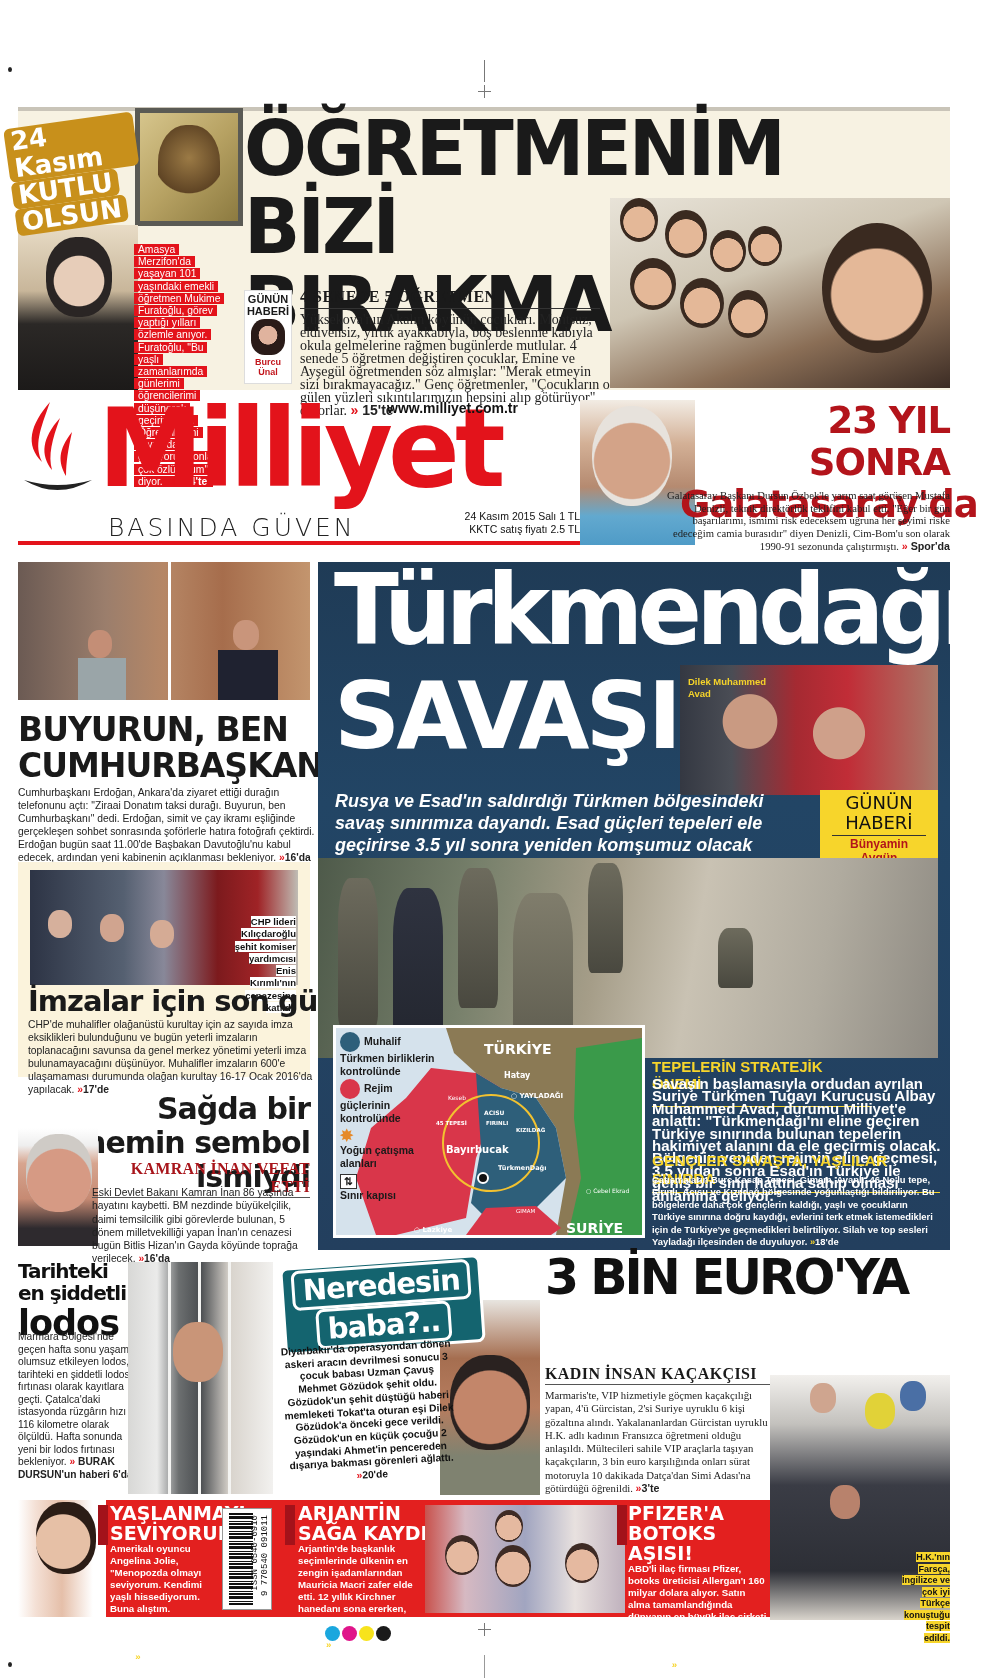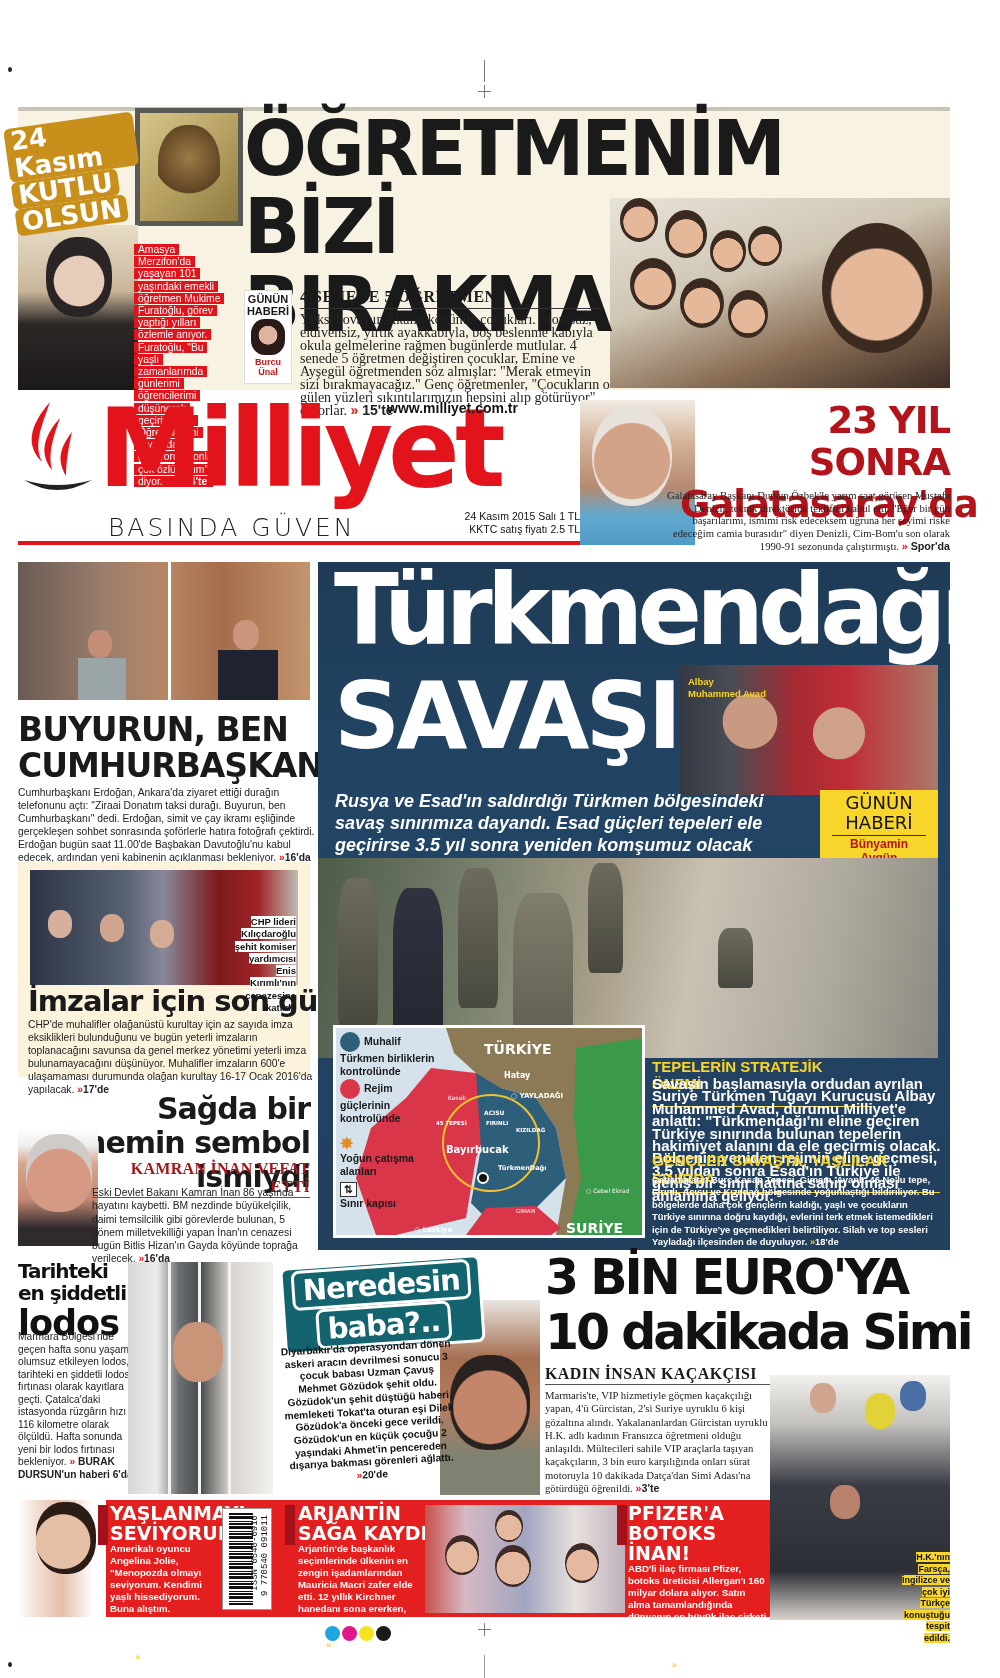--- a/index.html
+++ b/index.html
@@ -205,21 +205,21 @@
     <div class="h"></div>
   </div>
 <div class="abs serif" id="inanSub">KAMRAN İNAN VEFAT ETTİ</div>
 <div class="abs" id="inanBody"><span>Eski Devlet Bakanı Kamran İnan 86 yaşında hayatını kaybetti. BM nezdinde büyükelçilik, daimi temsilcilik gibi görevlerde bulunan, 5 dönem milletvekilliği yapan İnan'ın cenazesi bugün Bitlis Hizan'ın Gayda köyünde toprağa verilecek.</span> <span class="ref"><span class="arr">»</span><span>16'da</span></span></div>
 
 <div class="abs" id="blueBox"></div>
 <div class="abs" id="avadPhoto">
     <div class="p1"></div>
     <div class="p2"></div>
   </div>
-<div class="abs" id="avadCap">Albay Muhammed Avad</div>
+<div class="abs" id="avadCap">Dilek Muhammed Avad</div>
 <div class="abs" id="turkHead">Türkmendağı</div>
 <div class="abs" id="savasHead">SAVAŞI</div>
 <div class="abs" id="deck">Rusya ve Esad'ın saldırdığı Türkmen bölgesindeki savaş sınırımıza dayandı. Esad güçleri tepeleri ele geçirirse 3.5 yıl sonra yeniden komşumuz olacak</div>
 <div class="abs" id="gunun2">
   <div class="t">GÜNÜN HABERİ</div>
   <div class="n">Bünyamin Aygün</div>
 </div>
 <div class="abs" id="warPhoto">
   <div class="sold" style="left:20px;top:20px;width:40px;height:150px"></div>
   <div class="sold" style="left:75px;top:30px;width:50px;height:160px;background:linear-gradient(180deg,#2f3340,#23262f)"></div>
@@ -249,21 +249,21 @@
   <text x="180" y="104" font-family="DejaVu Sans" font-weight="700" font-size="5.5" fill="#fff">KIZILDAĞ</text>
   <text x="110" y="125" font-family="DejaVu Sans" font-weight="700" font-size="10" fill="#fff">Bayırbucak</text>
   <text x="162" y="142" font-family="DejaVu Sans" font-weight="700" font-size="6.5" fill="#fff">TürkmenDağı</text>
   <text x="250" y="165" font-family="DejaVu Sans" font-size="6" fill="#fff">○ Cebel Ekrad</text>
   <text x="180" y="185" font-family="DejaVu Sans" font-size="5.5" fill="#fff">GIMAM</text>
   <text x="230" y="205" font-family="DejaVu Sans" font-weight="900" font-size="14" fill="#fff">SURİYE</text>
   <text x="78" y="204" font-family="DejaVu Sans" font-weight="700" font-size="7" fill="#fff">○ Lazkiye</text>
 </svg>
 <div class="abs" id="legendCol">
   <div style="margin-bottom:1px"><span class="legDot" style="background:#2e5f7a"></span><span>Muhalif Türkmen birliklerin kontrolünde</span></div>
-  <div style="margin-bottom:12px"><span class="legDot" style="background:#d9364a"></span><span>Rejim güçlerinin kontrolünde</span></div>
+  <div style="margin-bottom:4px"><span class="legDot" style="background:#d9364a"></span><span>Rejim güçlerinin kontrolünde</span></div>
   <div style="margin-bottom:4px"><span style="color:#e58a2a;font-size:16px">✸</span><br><span>Yoğun çatışma alanları</span></div>
   <div><span style="display:inline-block;border:1px solid #333;padding:0 3px;background:#fff">⇅</span><br><span>Sınır kapısı</span></div>
 </div>
 
 <div class="abs" id="stratHead">TEPELERİN STRATEJİK ÖNEMİ</div>
 <div class="abs" id="stratBody">Savaşın başlamasıyla ordudan ayrılan Suriye Türkmen Tugayı Kurucusu Albay Muhammed Avad, durumu Milliyet'e anlattı: "Türkmendağı'nı eline geçiren Türkiye sınırında bulunan tepelerin hakimiyet alanını da ele geçirmiş olacak. Bölgenin yeniden rejimin eline geçmesi, 3.5 yıldan sonra Esad'ın Türkiye ile geniş bir sınır hattına sahip olması anlamına geliyor."</div>
 <div class="abs" id="gencHead">GENÇLER SAVAŞTA, YAŞLILAR SINIRDA</div>
 <div class="abs" id="gencBody"><span>Çatışmaların Burç Kasap Tepesi, Gimem, Avanlı, 46 No'lu tepe, Fırınlı, Acısu ve Kızıldağ bölgesinde yoğunlaştığı bildiriliyor. Bu bölgelerde daha çok gençlerin kaldığı, yaşlı ve çocukların Türkiye sınırına doğru kaydığı, evlerini terk etmek istemedikleri için de Türkiye'ye geçmedikleri belirtiliyor. Silah ve top sesleri Yayladağı ilçesinden de duyuluyor.</span> <span class="ref"><span class="arr">»</span><span>18'de</span></span></div>
 
 <div class="abs" id="lodosHead">
@@ -282,21 +282,20 @@
 <div class="abs" id="soldierPhoto">
   <div style="position:absolute;left:10px;top:55px;width:80px;height:95px;border-radius:45%;background:radial-gradient(circle at 50% 55%,#c3866a 55%,#2a2220 57%)"></div>
 </div>
 <div class="abs" id="babaTag">
   <span><span>Neredesin</span><br><span>baba?..</span></span>
 </div>
 <div class="abs" id="babaBody"><span>Diyarbakır'da operasyondan dönen askeri aracın devrilmesi sonucu 3 çocuk babası Uzman Çavuş Mehmet Gözüdok şehit oldu. Gözüdok'un şehit düştüğü haberi memleketi Tokat'ta oturan eşi Dilek Gözüdok'a önceki gece verildi. Gözüdok'un en küçük çocuğu 2 yaşındaki Ahmet'in pencereden dışarıya bakması görenleri ağlattı.</span> <span class="ref"><span class="arr">»</span><span>20'de</span></span></div>
 
 <div class="abs" id="euroHead">
   <div>3 BİN EURO'YA</div>
-  <div>10 dakikada Simi</div>
 </div>
 <div class="abs serif" id="kadinSub">KADIN İNSAN KAÇAKÇISI</div>
 <div class="abs serif" id="euroBody"><span>Marmaris'te, VIP hizmetiyle göçmen kaçakçılığı yapan, 4'ü Gürcistan, 2'si Suriye uyruklu 6 kişi gözaltına alındı. Yakalananlardan Gürcistan uyruklu H.K. adlı kadının Fransızca öğretmeni olduğu anlaşıldı. Mültecileri sahile VIP araçlarla taşıyan kaçakçıların, 3 bin euro karşılığında onları sürat motoruyla 10 dakikada Datça'dan Simi Adası'na götürdüğü öğrenildi.</span> <span class="ref"><span class="arr">»</span><span>3'te</span></span></div>
 <div class="abs" id="arrestPhoto">
   <div style="position:absolute;left:40px;top:8px;width:26px;height:30px;border-radius:45%;background:#cfa58f"></div>
   <div style="position:absolute;left:95px;top:18px;width:30px;height:36px;border-radius:45%;background:#e1d238"></div>
   <div style="position:absolute;left:130px;top:6px;width:26px;height:30px;border-radius:45%;background:#4a6fa5"></div>
   <div style="position:absolute;left:60px;top:110px;width:30px;height:34px;border-radius:45%;background:#b8826c"></div>
 </div>
 <div class="abs" id="arrestCap"><span>H.K.'nın Farsça, İngilizce ve çok iyi Türkçe konuştuğu tespit edildi.</span></div>
@@ -321,21 +320,21 @@
   <div class="stripBody"><span>Arjantin'de başkanlık seçimlerinde ülkenin en zengin işadamlarından Mauricia Macri zafer elde etti. 12 yıllık Kirchner hanedanı sona ererken, sağcı bir politikacı 85 yıl sonra ilk kez seçimle başa geldi.</span> <span class="arr">»</span><span>19'da</span></div>
 </div>
 <div class="abs" id="macriPhoto">
   <div class="f" style="left:20px;top:30px;width:34px;height:40px"></div>
   <div class="f" style="left:70px;top:5px;width:28px;height:32px"></div>
   <div class="f" style="left:70px;top:40px;width:36px;height:42px"></div>
   <div class="f" style="left:140px;top:38px;width:34px;height:40px"></div>
 </div>
 <div class="abs tabAccent" style="left:617px;top:1505px"></div>
 <div class="abs" style="left:628px;top:1503px;width:140px">
-  <div class="stripHead">PFIZER'A BOTOKS İNAN!</div>
+  <div class="stripHead">PFIZER'A BOTOKS AŞISI!</div>
   <div class="stripBody"><span>ABD'li ilaç firması Pfizer, botoks üreticisi Allergan'ı 160 milyar dolara alıyor. Satın alma tamamlandığında dünyanın en büyük ilaç şirketi ortaya çıkacak. Birleşmeyle oluşacak şirketin başına Pfizer CEO'su Ian Read geçecek.</span> <span class="arr">»</span><span>8'de</span></div>
 </div>
 
 <div class="dot" style="left:325px;top:1626px;background:#1aa7de"></div>
 <div class="dot" style="left:342px;top:1626px;background:#e0158a"></div>
 <div class="dot" style="left:359px;top:1626px;background:#f7e31c"></div>
 <div class="dot" style="left:376px;top:1626px;background:#1a1a1a"></div>
 <div class="abs regmark" style="left:478px;top:1623px"></div>
 <div class="abs" style="left:484px;top:1655px;width:1px;height:23px;background:#999"></div>
 <div class="abs" style="left:8px;top:1662px;width:4px;height:5px;background:#222;border-radius:50%"></div>

